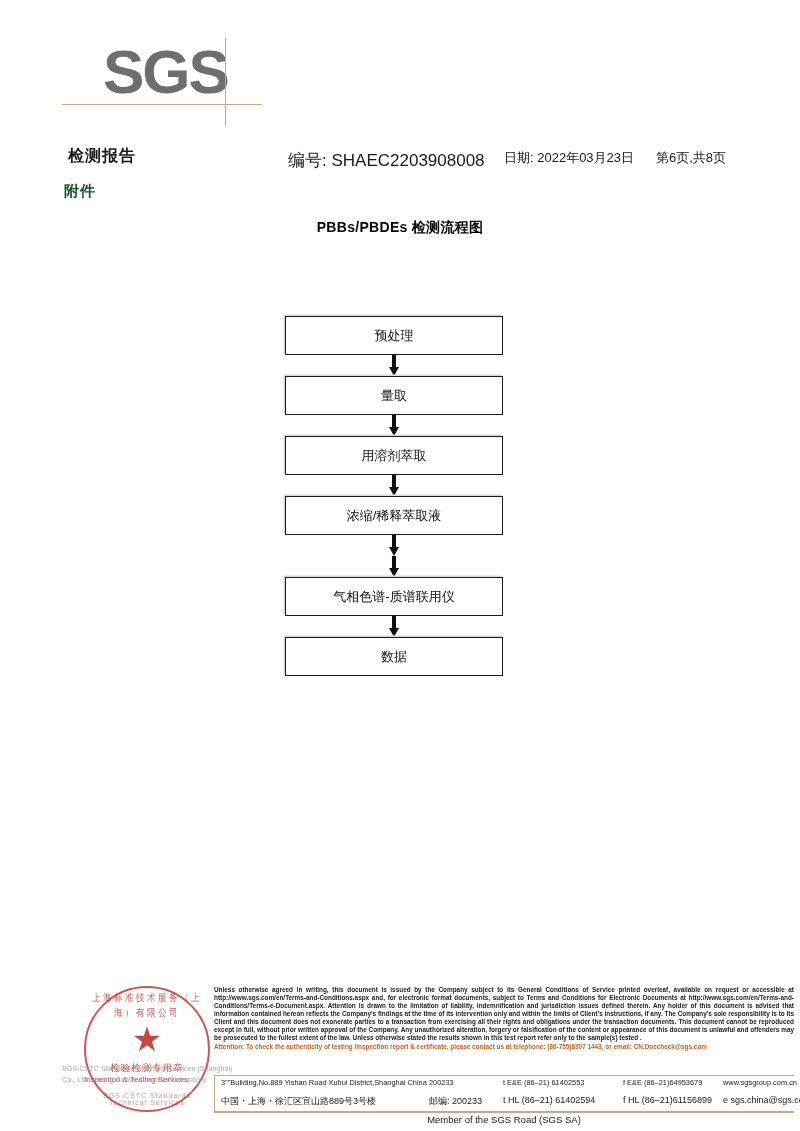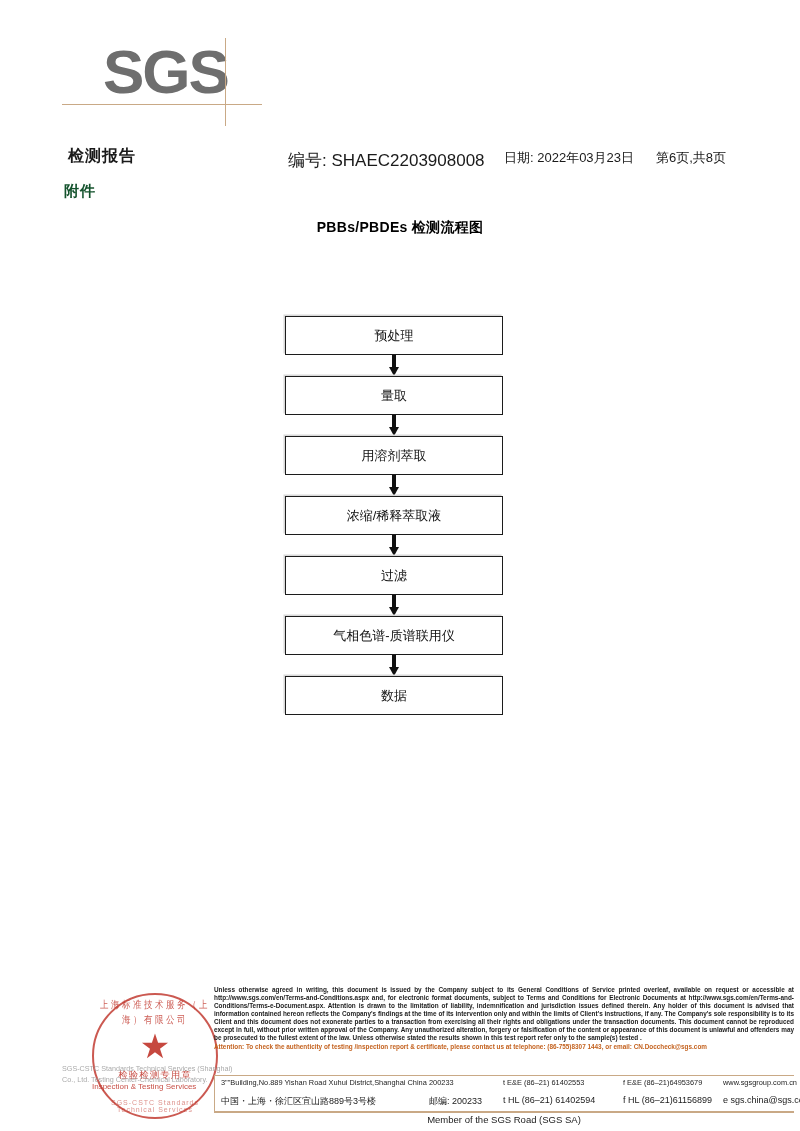--- a/index.html
+++ b/index.html
@@ -164,25 +164,24 @@
     width: 0;
     height: 0;
     border-left: 5.5px solid transparent;
     border-right: 5.5px solid transparent;
     border-top: 9px solid #111;
   }
 
   
   .seal {
     position: absolute;
-    left: 92px;
+    left: 84px;
     top: 986px;
     width: 126px;
     height: 126px;
-    margin-top: 7px;
   }
   .seal-ring {
     position: absolute;
     left: 0; top: 0;
     width: 126px; height: 126px;
     border: 2.4px solid #c0352b;
     border-radius: 50%;
     opacity: 0.82;
   }
   .seal-star {
@@ -356,21 +355,20 @@
         <div class="stem"></div>
         <div class="head"></div>
       </div>
 
     <div class="flow-node">浓缩/稀释萃取液</div>
     <div class="flow-arrow">
         <div class="stem"></div>
         <div class="head"></div>
       </div>
 
-    <div class="flow-node">过滤</div>
     <div class="flow-arrow">
         <div class="stem"></div>
         <div class="head"></div>
       </div>
 
     <div class="flow-node">气相色谱-质谱联用仪</div>
     <div class="flow-arrow">
         <div class="stem"></div>
         <div class="head"></div>
       </div>

